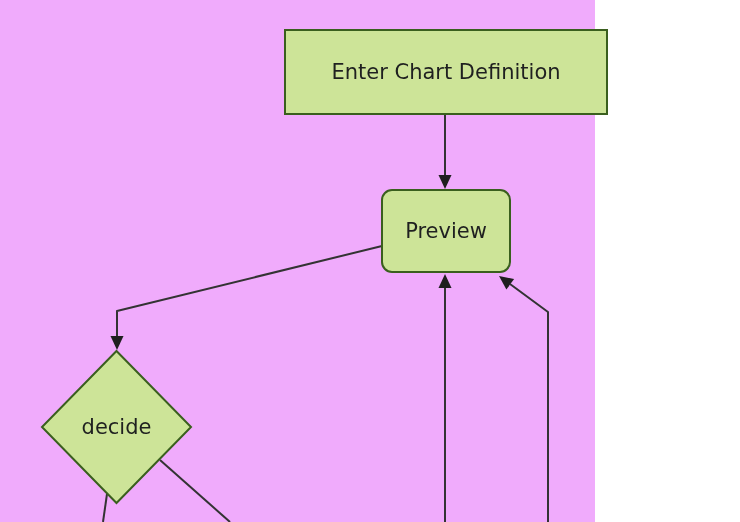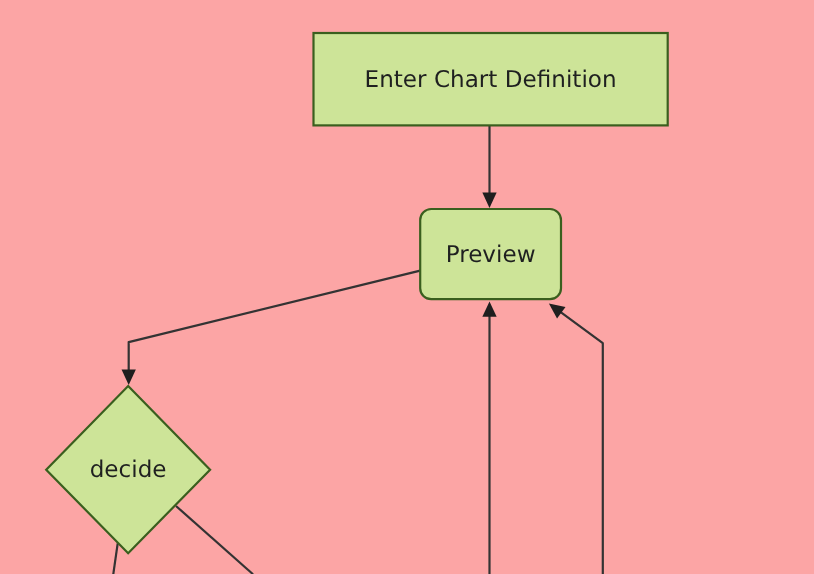--- a/index.html
+++ b/index.html
@@ -6,23 +6,23 @@
     margin: 0;
     padding: 0;
     width: 740px;
     height: 522px;
     background: #ffffff;
     overflow: hidden;
     font-family: "DejaVu Sans", "Liberation Sans", sans-serif;
   }
   .viewport {
     position: relative;
-    width: 740px;
+    width: 595px;
     height: 522px;
-    background: #fca5a5;
+    background: #f0abfc;
   }
   svg { display: block; }
   .edge {
     fill: none;
     stroke-width: 2px;
     stroke-linejoin: round;
     stroke-linecap: butt;
   }
   .node-shape {
     stroke-width: 2px;

